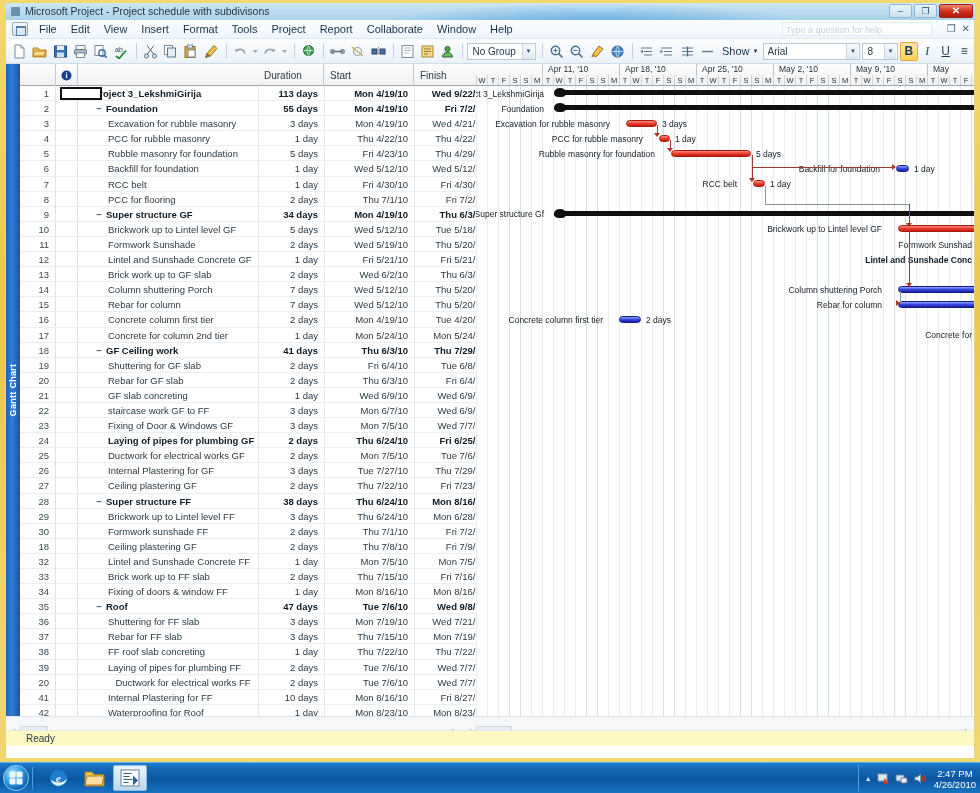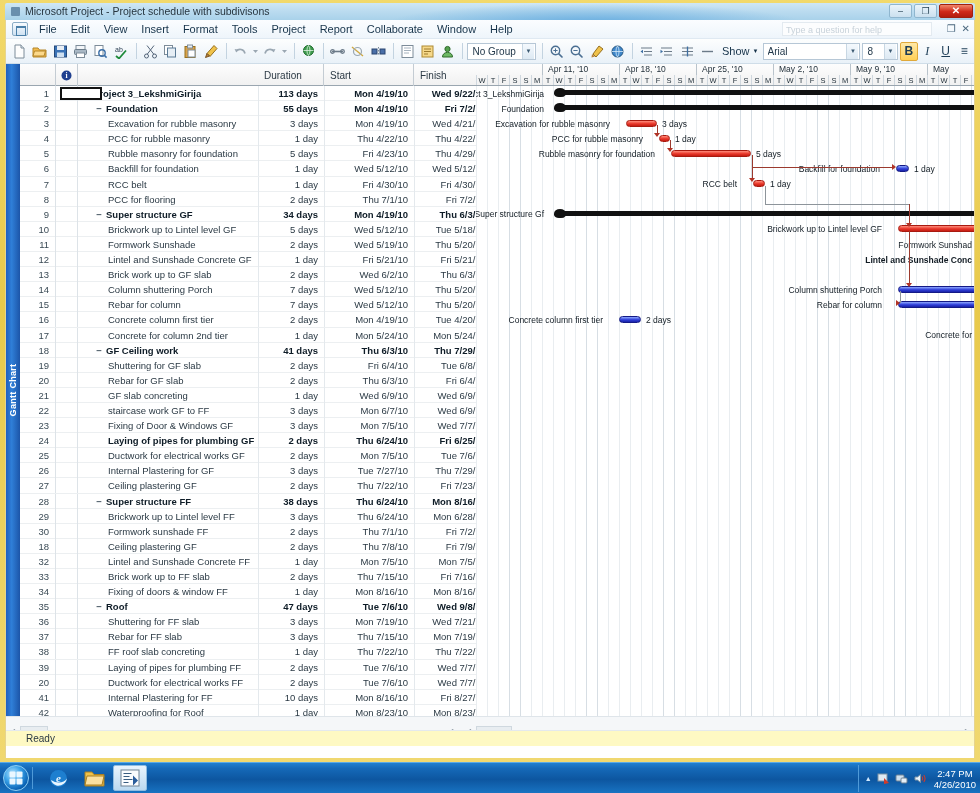--- a/index.html
+++ b/index.html
@@ -943,21 +943,21 @@
                 <div class="gcell c-name" style="padding-left: 30px;">
                   <span>Laying of pipes for plumbing FF</span>
                 </div>
                 <div class="gcell c-dur rightal">2 days</div>
                 <div class="gcell c-st rightal">Tue 7/6/10</div>
                 <div class="gcell c-fin rightal">Wed 7/7/10</div>
               </div>
               <div class="grow">
                 <div class="gcell c-id">20</div>
                 <div class="gcell c-ind"></div>
-                <div class="gcell c-name" style="padding-left: 30px;">
+                <div class="gcell c-name" style="padding-left: 30px; justify-content: center;">
                   <span>Ductwork for electrical works FF</span>
                 </div>
                 <div class="gcell c-dur rightal">2 days</div>
                 <div class="gcell c-st rightal">Tue 7/6/10</div>
                 <div class="gcell c-fin rightal">Wed 7/7/10</div>
               </div>
               <div class="grow">
                 <div class="gcell c-id">41</div>
                 <div class="gcell c-ind"></div>
                 <div class="gcell c-name" style="padding-left: 30px;">

